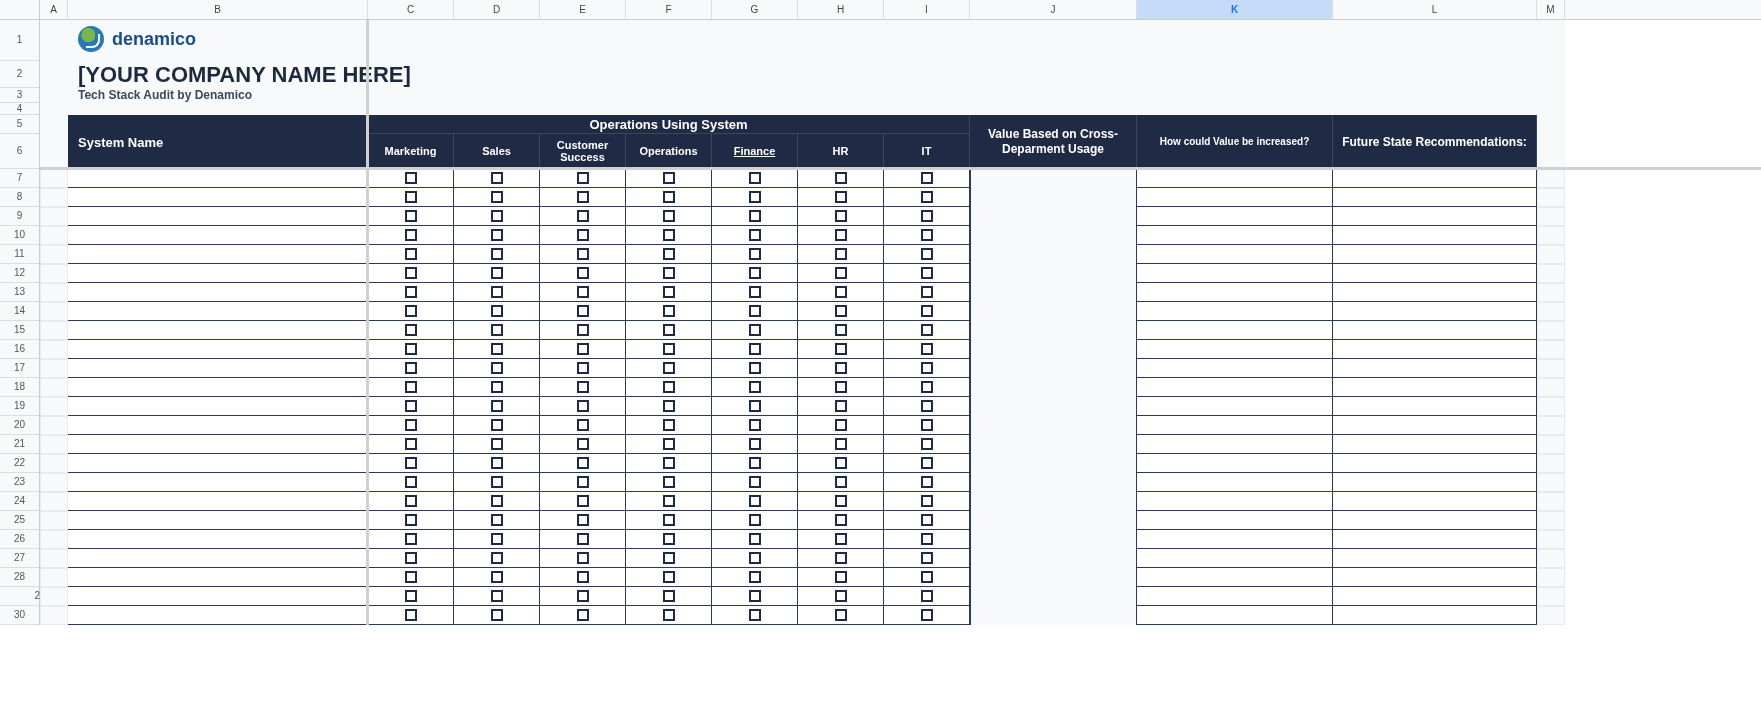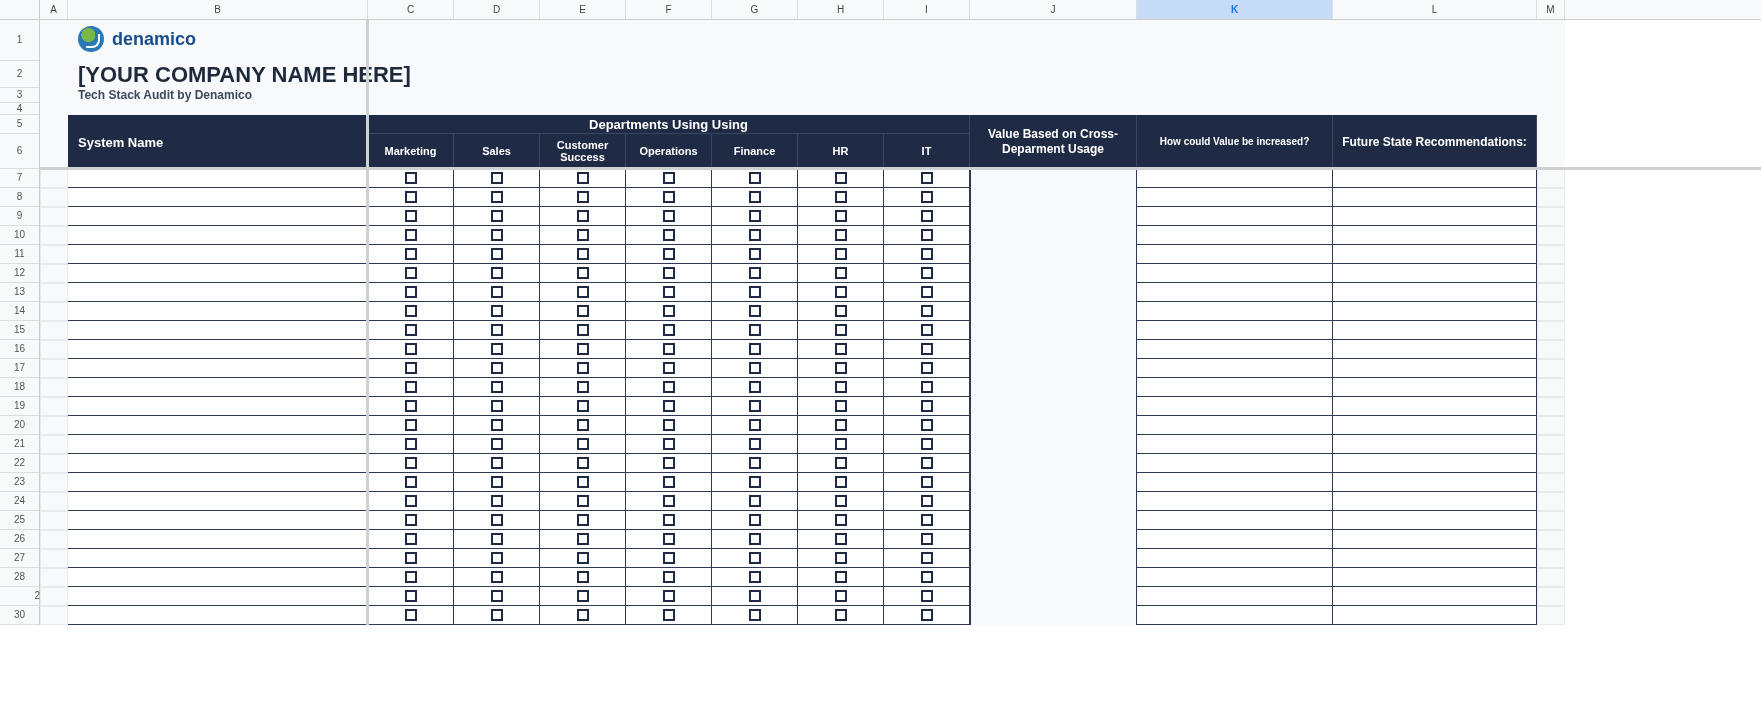--- a/index.html
+++ b/index.html
@@ -249,21 +249,21 @@
           <div class="subtitle">Tech Stack Audit by Denamico</div>
         </div>
       </div>
       <div class="content-row" style="height: 12px;">
         <div class="cell header-area" style="width: 1525px; height: 12px; border: none;"></div>
       </div>
       <div class="content-row" style="height: 19px;">
         <div class="cell header-area" style="width: 28px; height: 19px; border: none;"></div>
         <div class="cell dark-header" style="width: 300px; height: 19px; border-bottom: none;"></div>
         <div class="cell dark-header" style="width: 602px; height: 19px;">
-          <div class="cell-inner dep-header-top">Departments Using Using</div>
+          <div class="cell-inner dep-header-top">Operations Using System</div>
         </div>
         <div class="cell dark-header" style="width: 167px; height: 19px; border-bottom: none;"></div>
         <div class="cell dark-header" style="width: 196px; height: 19px; border-bottom: none;"></div>
         <div class="cell dark-header" style="width: 204px; height: 19px; border-bottom: none;"></div>
         <div class="cell header-area" style="width: 28px; height: 19px; border: none;"></div>
       </div>
       <div class="content-row" style="height: 35px;">
         <div class="cell header-area" style="width: 28px; height: 35px; border: none;"></div>
         <div class="cell dark-header" style="width: 300px; height: 35px; border-top: none; position: relative;">
           <div class="cell-inner sys-name-label" style="position: absolute; top: -19px; height: 54px; width: 100%;">System Name</div>
@@ -273,21 +273,21 @@
         </div>
         <div class="cell dark-header" style="width: 86px; height: 35px;">
           <div class="cell-inner dep-subheader">Sales</div>
         </div>
         <div class="cell dark-header" style="width: 86px; height: 35px;">
           <div class="cell-inner dep-subheader">Customer Success</div>
         </div>
         <div class="cell dark-header" style="width: 86px; height: 35px;">
           <div class="cell-inner dep-subheader">Operations</div>
         </div>
-        <div class="cell dark-header" style="width: 86px; height: 35px;">
+        <div class="cell dark-header" style="width: 86px; height: 35px; text-decoration: underline;">
           <div class="cell-inner dep-subheader">Finance</div>
         </div>
         <div class="cell dark-header" style="width: 86px; height: 35px;">
           <div class="cell-inner dep-subheader">HR</div>
         </div>
         <div class="cell dark-header" style="width: 86px; height: 35px;">
           <div class="cell-inner dep-subheader">IT</div>
         </div>
         <div class="cell dark-header" style="width: 167px; height: 35px; border-top: none; position: relative;">
           <div class="cell-inner" style="position: absolute; top: -19px; height: 54px; width: 100%; font-size: 12px; line-height: 1.25;">Value Based on Cross-Deparment Usage</div>

